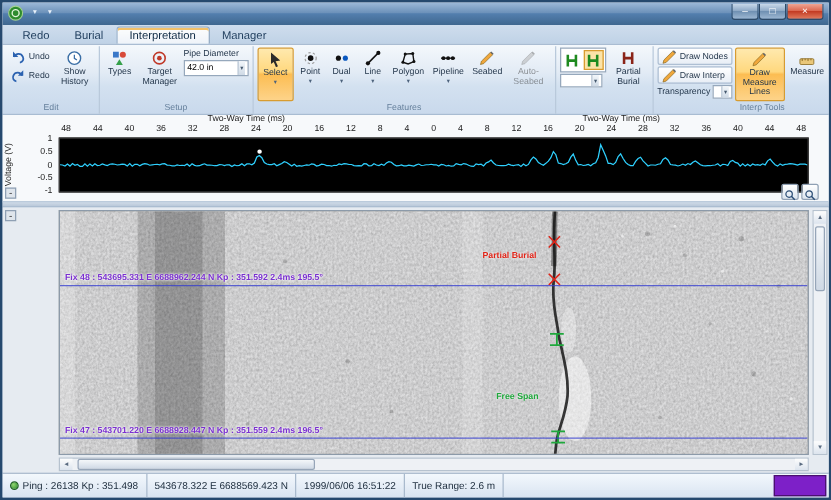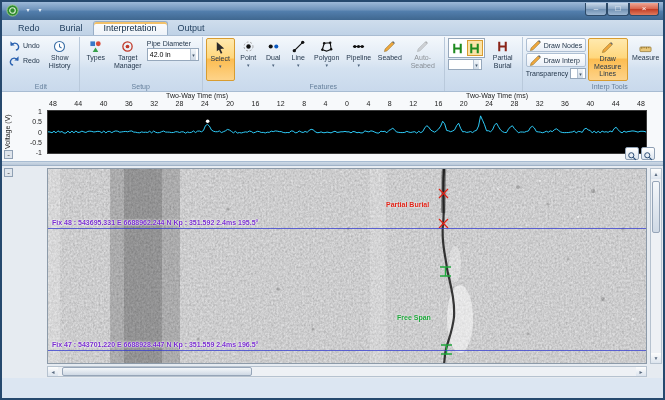--- a/index.html
+++ b/index.html
@@ -182,21 +182,21 @@
       <div class="winbtn">–</div>
       <div class="winbtn">□</div>
       <div class="winbtn close">×</div>
     </div>
   </div>
 
   <div class="tabrow">
     <div class="tab">Redo</div>
     <div class="tab">Burial</div>
     <div class="tab active">Interpretation</div>
-    <div class="tab">Output</div>
+    <div class="tab">Manager</div>
   </div>
 
   <div class="ribbon">
 
     <div class="rgroup">
       <div class="rgroup-body">
         <div class="vstack">
           <button class="sbtn">
             <svg class="ic">
                 <use href="#i-undo"></use>
@@ -512,14 +512,31 @@
     </div>
     <div class="hscroll">
       <div class="sarrow">◄</div>
       <div class="strack">
           <div class="sthumb"></div>
         </div>
       <div class="sarrow">►</div>
     </div>
   </div>
 
+  <div class="statusbar">
+    <div class="sseg">
+      <span class="sdot"></span>
+      <span>Ping : 26138    Kp : 351.498</span>
+    </div>
+    <div class="sseg">
+      <span>543678.322 E  6688569.423 N</span>
+    </div>
+    <div class="sseg">
+      <span>1999/06/06 16:51:22</span>
+    </div>
+    <div class="sseg">
+      <span>True Range: 2.6 m</span>
+    </div>
+    <div class="sseg fill"></div>
+    <div class="spurple" style="background: rgb(125, 32, 200);"></div>
+  </div>
 
 </div>
 
 </body></html>

